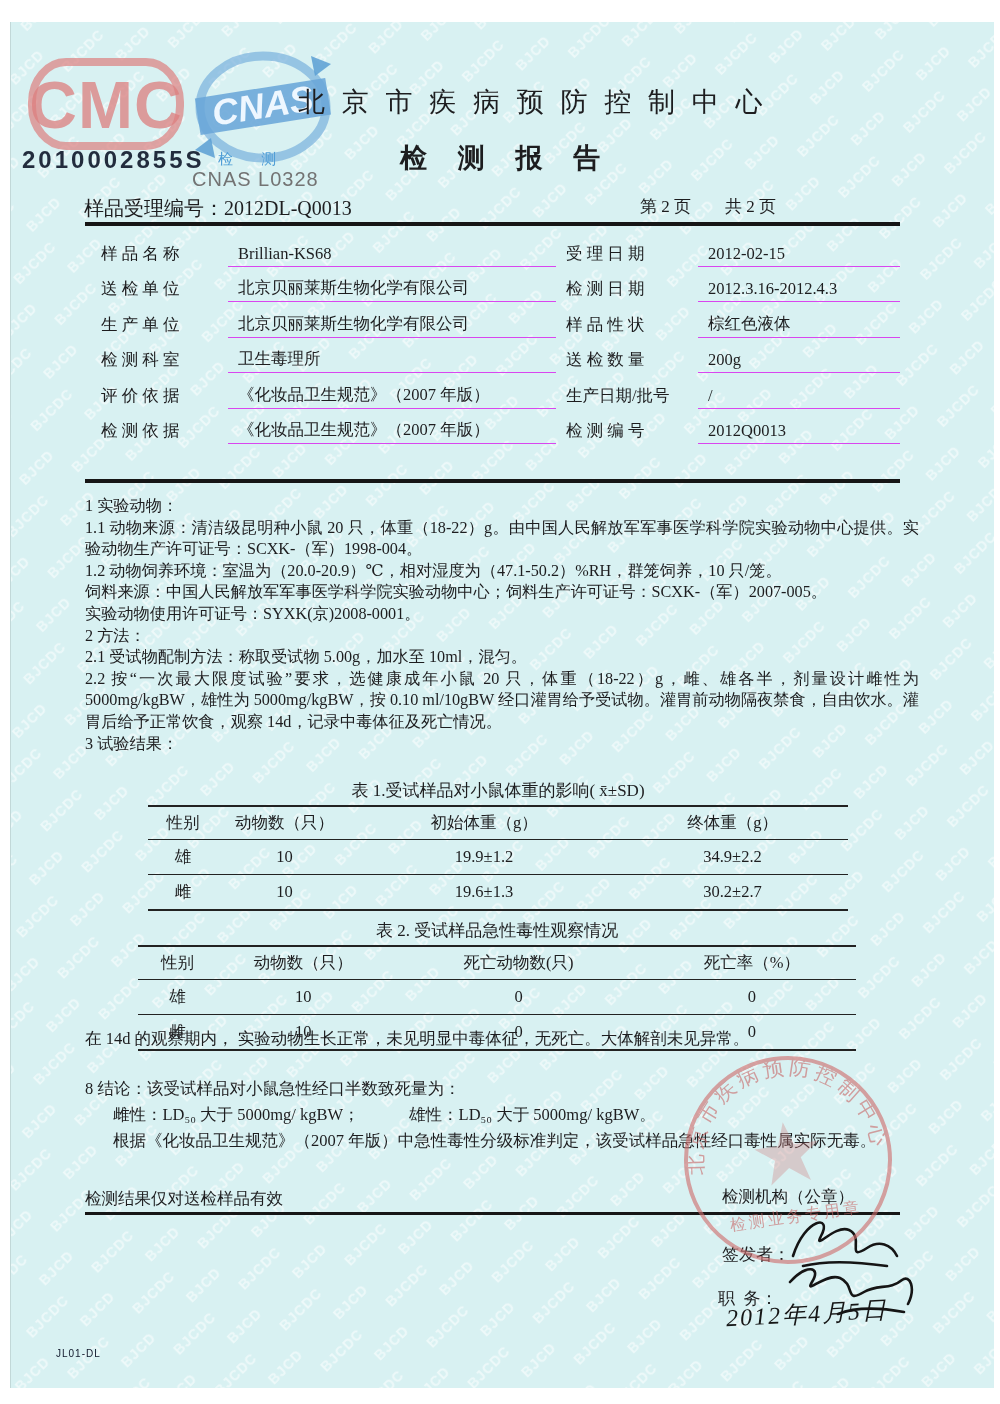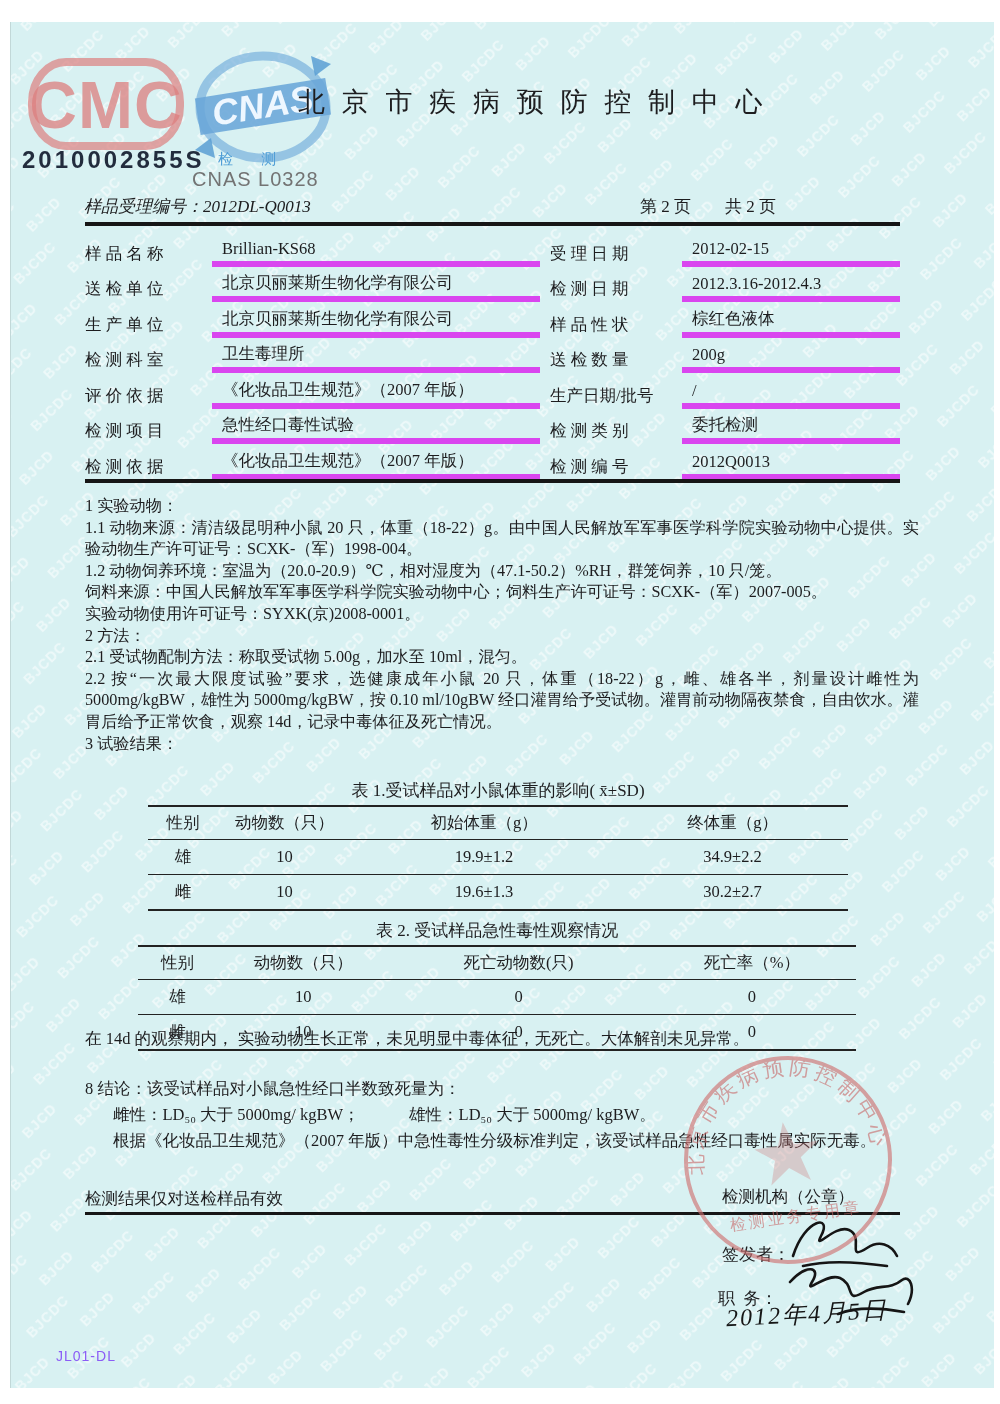--- a/index.html
+++ b/index.html
@@ -8,31 +8,31 @@
   .paper{position:absolute;left:10px;top:22px;width:983px;height:1366px;background:#d8f1f2;border-left:1px solid #c2d8d8;overflow:hidden;}
   .bg-svg{position:absolute;left:0;top:0;}
   .wmtext{font-family:"Liberation Sans",sans-serif;font-size:14px;font-weight:bold;fill:#ffffff;opacity:0.55;letter-spacing:1px;}
   .abs{position:absolute;}
   
   .cmc-code{left:22px;top:146px;font-family:"Liberation Sans",sans-serif;font-size:24px;letter-spacing:3px;color:#0f172a;font-weight:600;opacity:.9;}
   .cnas-sub{left:218px;top:150px;color:#4f9ed6;font-size:15px;letter-spacing:12px;font-family:"Liberation Sans",sans-serif;}
   .cnas-code{left:192px;top:168px;color:#737373;font-size:20px;font-family:"Liberation Sans",sans-serif;letter-spacing:1px;}
   .org-title{left:298px;top:84px;font-size:27px;letter-spacing:5px;font-weight:500;}
   .report-title{left:400px;top:140px;font-size:27px;font-weight:bold;letter-spacing:12px;}
-  .sample-no{left:84px;top:195px;font-size:17px;font-style:italic;}
+  .sample-no{left:84px;top:195px;font-size:20px;}
   .page-info{left:640px;top:195px;font-size:17px;white-space:pre;}
   .rule{background:#161616;}
   .rule-top{left:85px;top:222px;width:815px;height:4px;}
   .rule-mid{left:85px;top:479px;width:815px;height:4px;}
   .rule-foot{left:85px;top:1212px;width:815px;height:3px;}
   
   .info-table{left:85px;top:231px;width:815px;}
-  .irow{display:flex;align-items:flex-end;height:35.5px;font-size:16.5px;}
+  .irow{display:flex;align-items:flex-end;height:35.5px;font-size:16.5px;margin-left:16px;}
   .ilab{width:127px;padding-bottom:2px;white-space:pre;}
-  .ival{width:318px;border-bottom:6px solid #d946ef;padding:0 0 2px 10px;}
+  .ival{width:318px;border-bottom:1px solid #d946ef;padding:0 0 2px 10px;}
   .ilab.rl{width:132px;margin-left:10px;}
   .ival.rv{flex:1;}
   
   .body-text{left:85px;top:496px;width:834px;font-size:16.2px;line-height:21.6px;text-align:justify;}
   .body-text p{margin:0;}
   
   .tbl-block{font-size:16.5px;}
   .tbl1{left:148px;top:779px;width:700px;}
   .tbl2{left:138px;top:919px;width:718px;}
   .tbl-title{text-align:center;font-size:17px;margin:0 0 3px 0;}
@@ -44,21 +44,21 @@
   
   .conclusion{left:85px;top:1076px;width:850px;font-size:16.5px;line-height:26px;}
   .conclusion p{margin:0;white-space:pre-wrap;}
   .conclusion p.indent{padding-left:28px;}
   
   .validity{left:85px;top:1188px;font-size:16.5px;}
   .agency{left:722px;top:1186px;font-size:16.5px;}
   .signer-label{left:722px;top:1243px;font-size:17px;}
   .duty-label{left:718px;top:1287px;font-size:17px;white-space:pre;}
   .hand-date{left:726px;top:1298px;font-size:24px;font-style:italic;letter-spacing:2px;transform:rotate(-3deg);color:#161616;}
-  .form-code{left:56px;top:1348px;font-size:14px;color:#8b5cf6;letter-spacing:1px;font-family:"Liberation Sans",sans-serif;}
+  .form-code{left:56px;top:1348px;font-size:10px;color:#0f172a;letter-spacing:1px;font-family:"Liberation Sans",sans-serif;}
   
   .stamp-wrap{left:668px;top:1040px;width:240px;height:240px;opacity:.62;transform:rotate(-8deg);z-index:5;}
   .ringtext{font-size:21px;fill:#c96b6b;letter-spacing:4px;}
   .stamp-bottom{font-size:16px;fill:#c96b6b;letter-spacing:3px;}
   .sig-svg path{stroke:#151515;stroke-width:2.6px;fill:none;stroke-linecap:round;}
 </style>
 </head>
 <body>
 
 <div class="scan">
@@ -87,20 +87,21 @@
     <polygon points="32,108 12,100 28,88" fill="#5b9fd4" opacity="0.85"></polygon>
     <g transform="rotate(-9 80 57)">
       <rect x="14" y="38" width="132" height="37" fill="#6aa6d8" opacity="0.88"></rect>
       <text x="80" y="68" text-anchor="middle" font-size="36" font-style="italic" font-weight="bold" fill="#eef7ff" style="font-family:'Liberation Sans',sans-serif;">CNAS</text>
     </g>
   </svg>
   <div class="abs cnas-sub">检 测</div>
   <div class="abs cnas-code">CNAS L0328</div>
 
   <div class="abs org-title">北 京 市 疾 病 预 防 控 制 中 心</div>
+  <div class="abs report-title">检 测 报 告</div>
   <div class="abs sample-no">样品受理编号：2012DL-Q0013</div>
   <div class="abs page-info">第 2 页　　共 2 页</div>
 
   <div class="abs rule rule-top"></div>
 
   <div class="abs info-table">
       <div class="irow">
         <span class="ilab">样 品 名 称</span>
         <span class="ival">Brillian-KS68</span>
         <span class="ilab rl">受 理 日 期</span>
@@ -122,26 +123,20 @@
         <span class="ilab">检 测 科 室</span>
         <span class="ival">卫生毒理所</span>
         <span class="ilab rl">送 检 数 量</span>
         <span class="ival rv">200g</span>
       </div>
       <div class="irow">
         <span class="ilab">评 价 依 据</span>
         <span class="ival">《化妆品卫生规范》（2007 年版）</span>
         <span class="ilab rl">生产日期/批号</span>
         <span class="ival rv">/</span>
-      </div>
-      <div class="irow">
-        <span class="ilab">检 测 项 目</span>
-        <span class="ival">急性经口毒性试验</span>
-        <span class="ilab rl">检 测 类 别</span>
-        <span class="ival rv">委托检测</span>
       </div>
       <div class="irow">
         <span class="ilab">检 测 依 据</span>
         <span class="ival">《化妆品卫生规范》（2007 年版）</span>
         <span class="ilab rl">检 测 编 号</span>
         <span class="ival rv">2012Q0013</span>
       </div>
     </div>
 
   <div class="abs rule rule-mid"></div>

